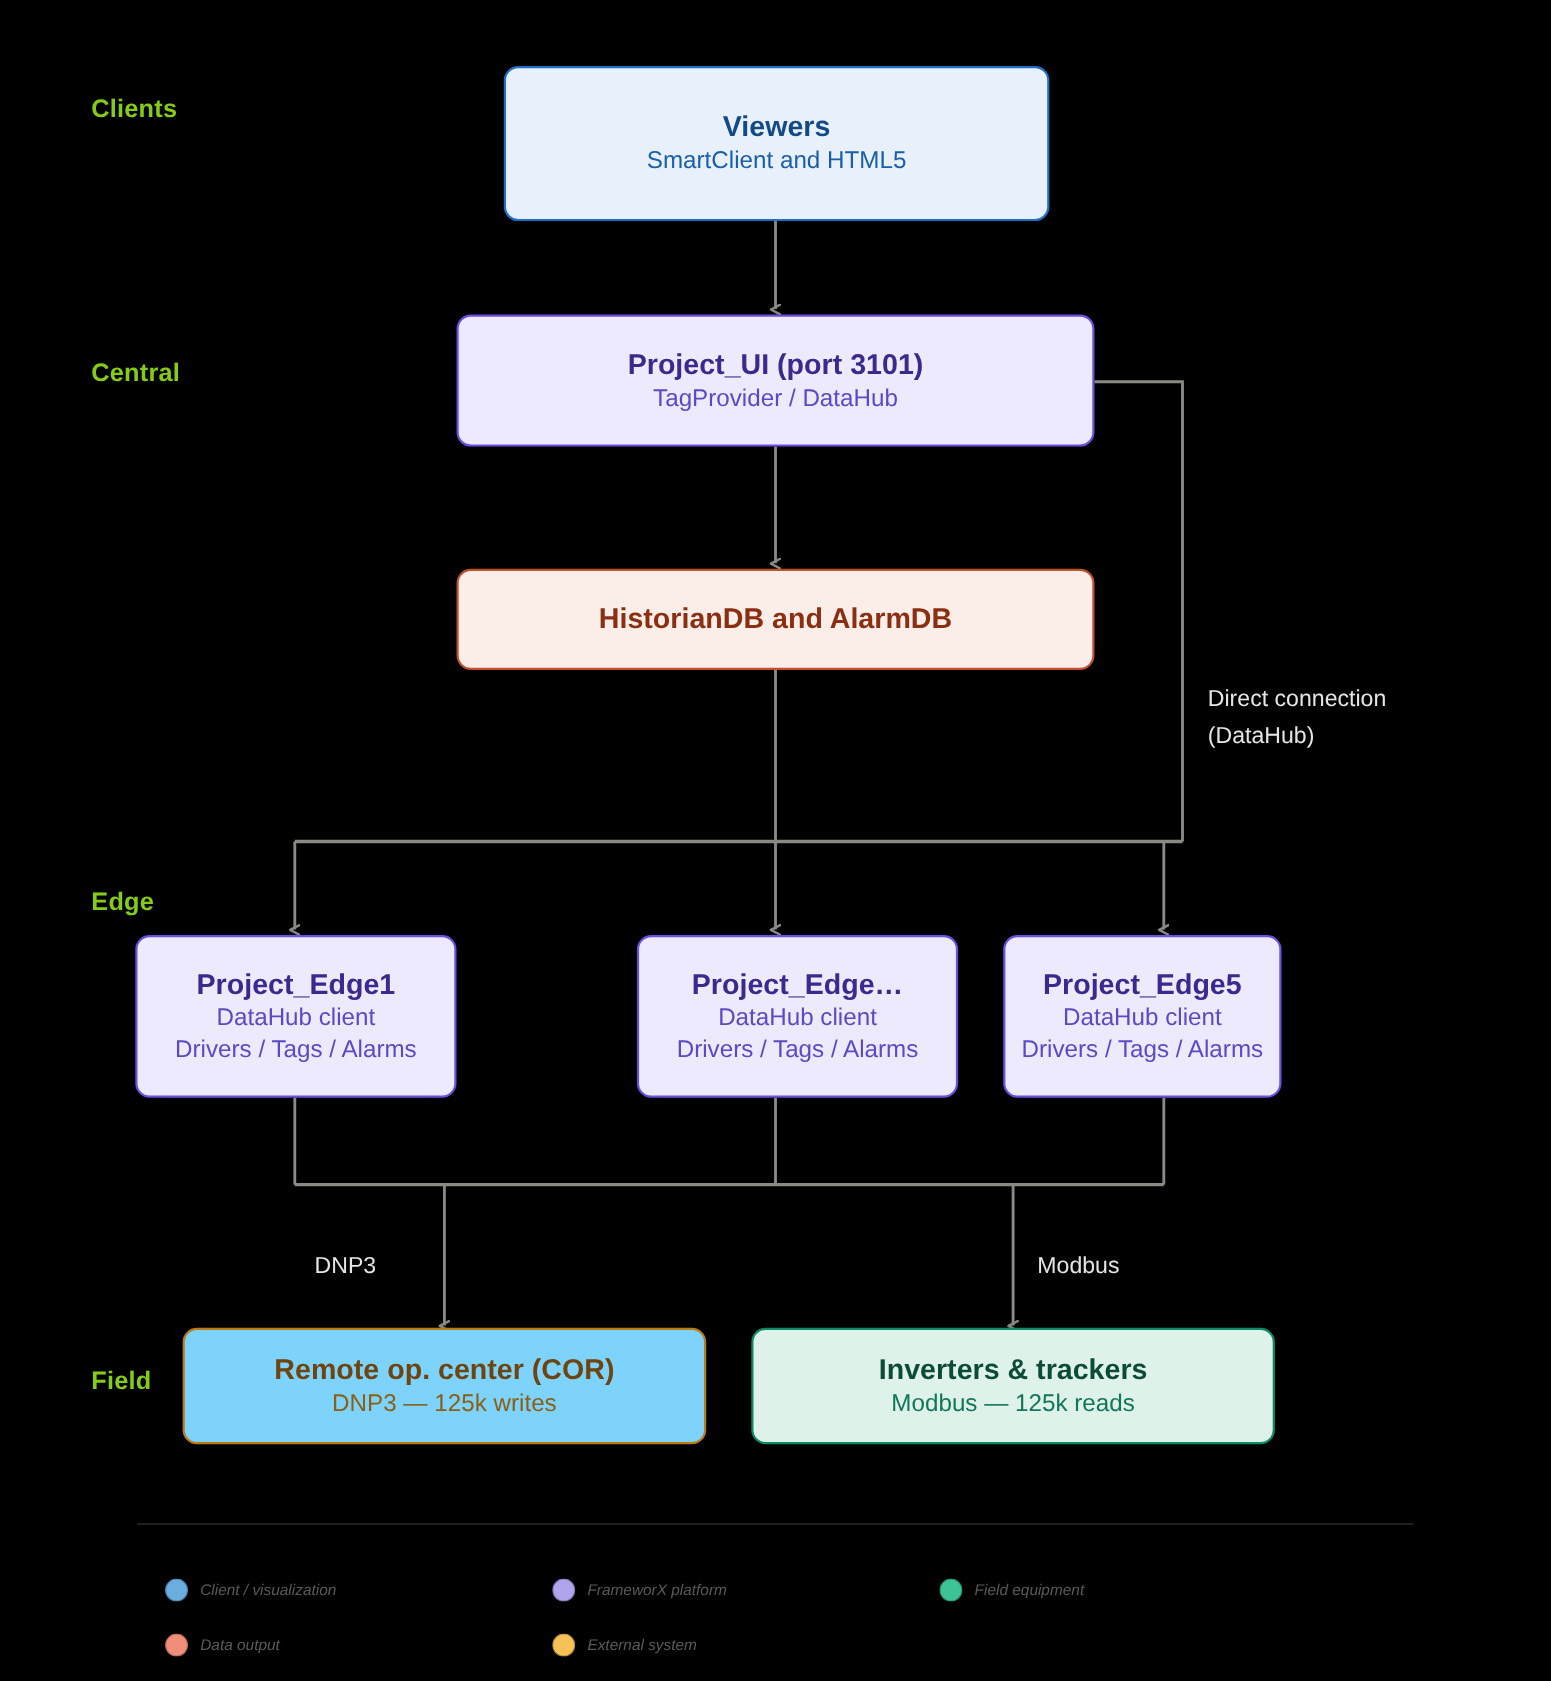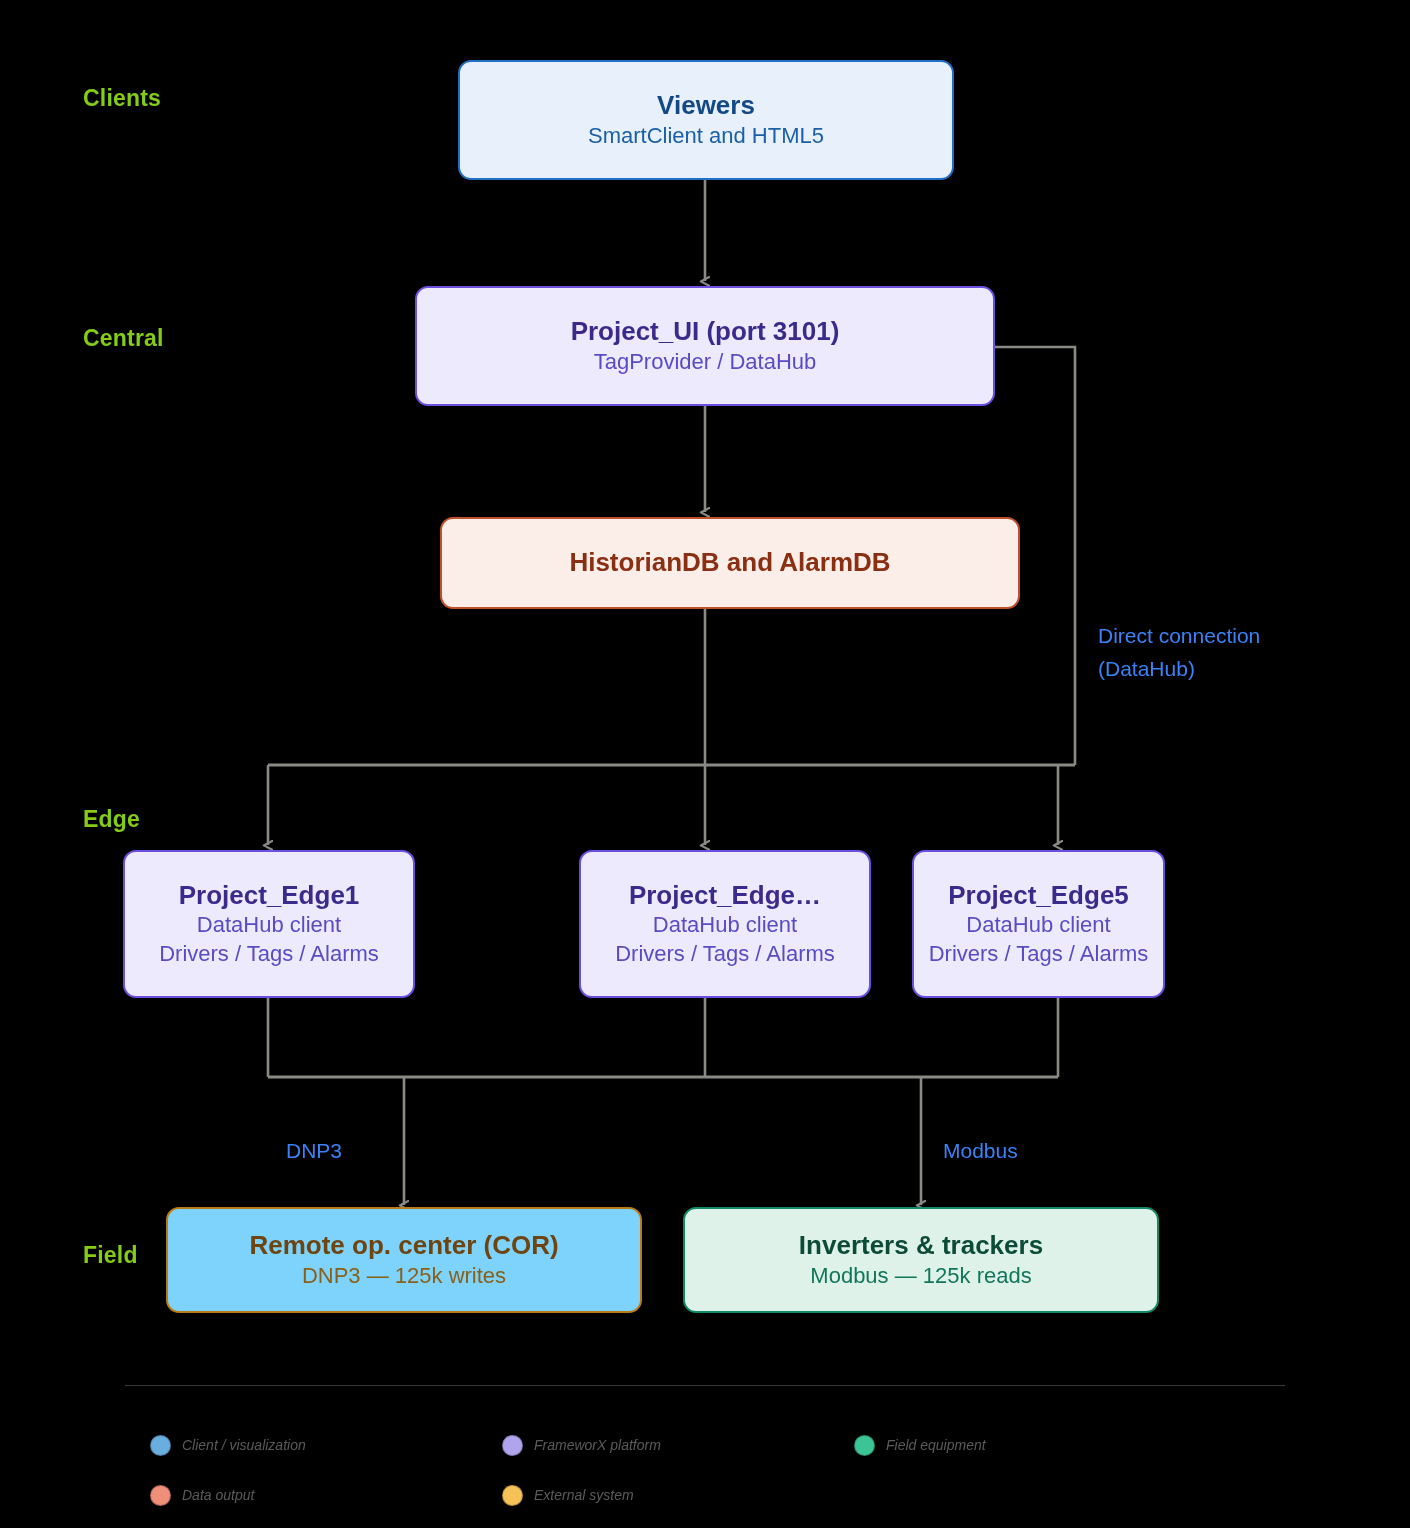--- a/index.html
+++ b/index.html
@@ -81,21 +81,21 @@
   .n-external .sub   { color:#8a6018; }
 
   .n-field { background:#dff2ea; border-color:#0f8a67; }
   .n-field .title { color:#0d4b39; }
   .n-field .sub   { color:#12765a; }
 
   
   .edge-label {
     position: absolute;
     font-size: 21px;
-    color: #3b82f6;
+    color: #e5e5e5;
     line-height: 1.55;
     white-space: pre-line;
   }
 
   
   #legend-divider {
     position: absolute;
     left: 125px;
     top: 1385px;
     width: 1160px;
@@ -167,31 +167,31 @@
       <path d="M404,1077 L404,1205" marker-end="url(#arrow)"></path>
       <path d="M921,1077 L921,1205" marker-end="url(#arrow)"></path>
     </g>
   </svg>
 
   <div class="band-label" style="left:83px; top:85px;">Clients</div>
   <div class="band-label" style="left:83px; top:325px;">Central</div>
   <div class="band-label" style="left:83px; top:806px;">Edge</div>
   <div class="band-label" style="left:83px; top:1242px;">Field</div>
 
-  <div class="node n-client" style="left:458px; top:60px; width:496px; height:120px;">
+  <div class="node n-client" style="left:458px; top:60px; width:496px; height:141px;">
     <div class="title">Viewers</div>
     <div class="sub">SmartClient and HTML5</div>
   </div>
 
   <div class="node n-platform" style="left:415px; top:286px; width:580px; height:120px;">
     <div class="title">Project_UI (port 3101)</div>
     <div class="sub">TagProvider / DataHub</div>
   </div>
 
-  <div class="node n-output" style="left:440px; top:517px; width:580px; height:92px;">
+  <div class="node n-output" style="left:415px; top:517px; width:580px; height:92px;">
     <div class="title">HistorianDB and AlarmDB</div>
   </div>
 
   <div class="node n-platform" style="left:123px; top:850px; width:292px; height:148px;">
     <div class="title">Project_Edge1</div>
     <div class="sub">DataHub client</div>
     <div class="sub">Drivers / Tags / Alarms</div>
   </div>
 
   <div class="node n-platform" style="left:559px; top:850px; width:292px; height:148px;margin-left:20px;">

